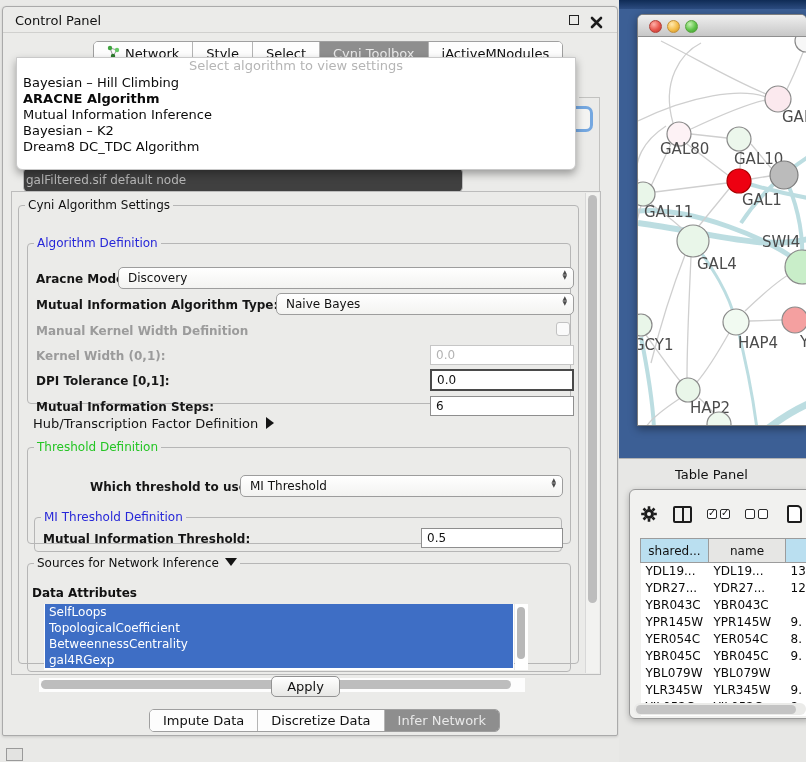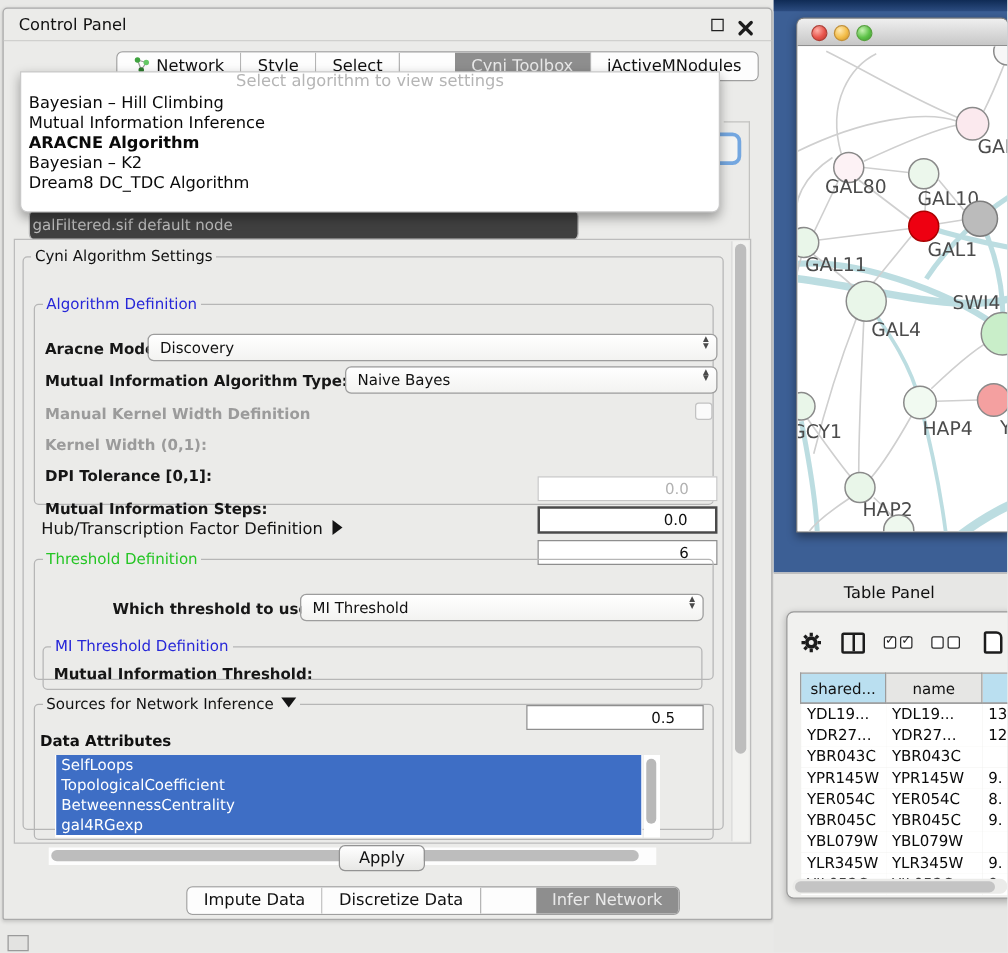--- a/index.html
+++ b/index.html
@@ -18,21 +18,21 @@
   .float-btn { right:36px; }
   .float-btn span { display:block; width:10px; height:10px; border:1.6px solid #222; margin:1px; }
   .close-btn { right:14px; }
 
   
   .cp-tabs { position:absolute; left:90px; top:34px; height:24px; display:flex;
     border:1px solid #9f9f9f; border-radius:5px; overflow:hidden; background:#fdfdfd; }
   .cp-tab { display:flex; align-items:center; gap:5px; padding:0 13px; font-size:13px;
     color:#111; border-right:1px solid #b5b5b5; background:#fdfdfd; cursor:pointer; white-space:nowrap; }
   .cp-tab:last-child { border-right:none; }
-  .cp-tab.selected { background:#8e8e8e; color:#e9e9e9;margin-left:44px; }
+  .cp-tab.selected { background:#8e8e8e; color:#e9e9e9; }
 
   
   .occluded-combo { position:absolute; left:20px; top:160px; width:440px; height:26px;
     background:#404040; border:1px solid #bcbcbc; border-radius:6px; font-size:12px;
     color:#b9b9b9; line-height:24px; padding-left:2px; }
   .occluded-ring { position:absolute; left:560px; top:99px; width:30px; height:26px;
     border:3px solid #74a7e0; border-radius:7px; background:#f4f4f2; }
   .occluded-border { position:absolute; left:576px; top:90px; width:21px; height:96px;
     border:1px solid #c2c2c0; border-left:none; }
 
@@ -53,21 +53,21 @@
   .algdef-group { position:absolute; left:8px; top:24px; width:544px; height:168px; }
 
   .form-label { position:absolute; font-size:12px; font-weight:bold; color:#161616; white-space:nowrap; }
   .form-label.disabled { color:#9b9b9b; }
   .combo { position:absolute; height:22px; background:linear-gradient(#ffffff,#f3f3f1);
     border:1px solid #9d9d9d; border-radius:5px; font-size:12px; color:#111;
     display:flex; align-items:center; padding:0 20px 0 9px; cursor:pointer; }
   .combo .spin { position:absolute; right:6px; top:1px; font-size:6px; line-height:5px;
     color:#4a4a4a; text-align:center; }
   .field { position:absolute; height:20px; background:#fff; border:1px solid #8e8e8e;
-    font-size:12px; color:#111; text-align:right; padding:0 22px; line-height:18px;margin-top:36px; }
+    font-size:12px; color:#111; padding:0 5px; line-height:18px; }
   .field.disabled { border:1px solid #c6c6c6; color:#b3b3b3; }
   .field.focusy { border:2px solid #4a4a4a; height:22px; line-height:18px; }
   .checkbox { position:absolute; width:14px; height:14px; border:1px solid #c2c2c2;
     border-radius:3px; background:#fafafa; cursor:pointer; }
 
   .hub-row { position:absolute; left:14px; top:204px; font-size:13px; color:#141414; cursor:pointer; }
   .tri-right { display:inline-block; width:0; height:0; border-left:8px solid #141414;
     border-top:6px solid transparent; border-bottom:6px solid transparent; margin-left:8px;
     vertical-align:-1px; }
   .tri-down { display:inline-block; width:0; height:0; border-top:8px solid #141414;
@@ -286,22 +286,22 @@
           <span>Infer Network</span>
         </div>
     </div>
   </div>
 
   <div class="mini-square"></div>
 
   <div id="dropdown-popup">
     <div class="dd-placeholder">Select algorithm to view settings</div>
     <div class="dd-item">Bayesian – Hill Climbing</div>
+    <div class="dd-item bold">ARACNE Algorithm</div>
     <div class="dd-item">Mutual Information Inference</div>
-    <div class="dd-item bold">ARACNE Algorithm</div>
     <div class="dd-item">Bayesian – K2</div>
     <div class="dd-item">Dream8 DC_TDC Algorithm</div>
   </div>
 
   <div id="desktop">
     <div class="top-strip"></div>
   </div>
 
   <div id="network-window">
     <div class="mac-titlebar">

